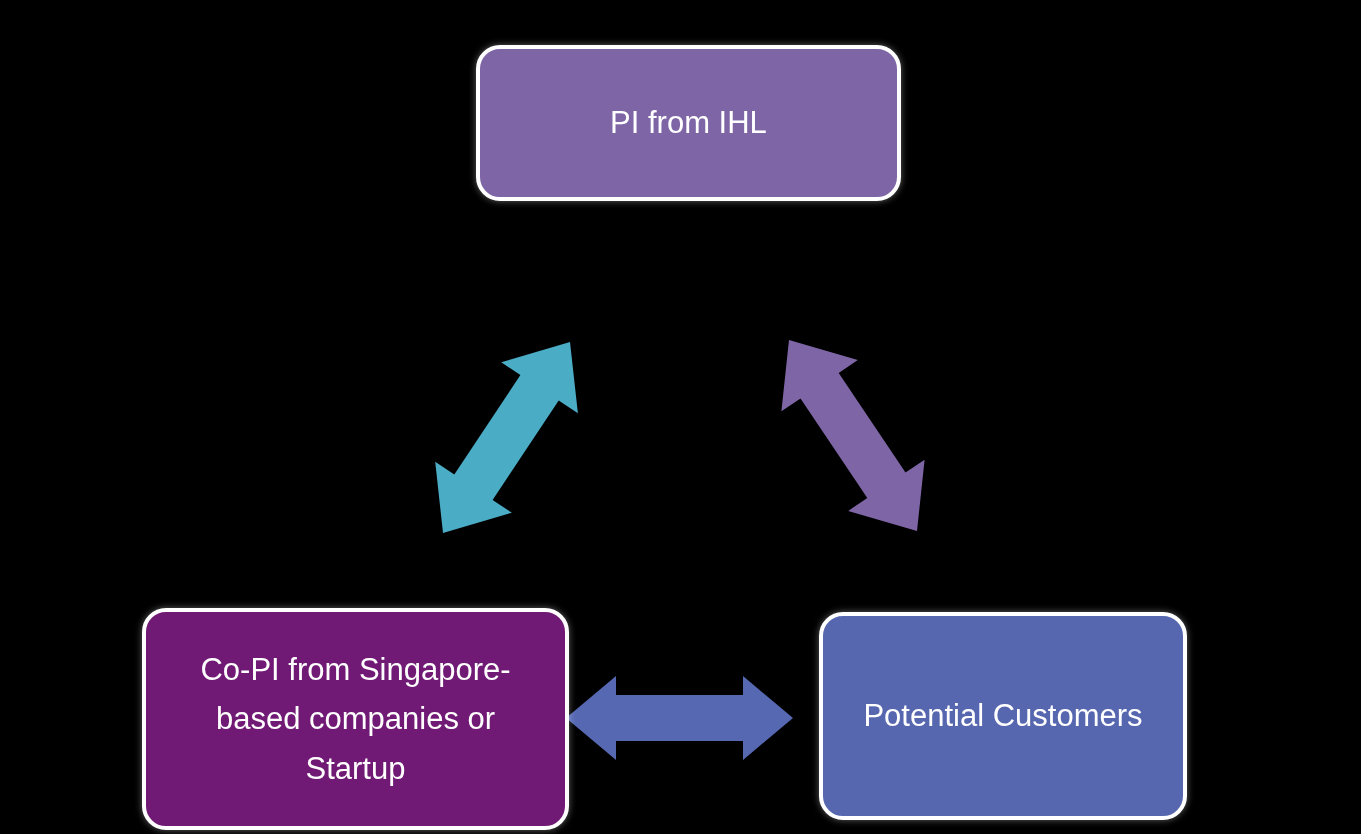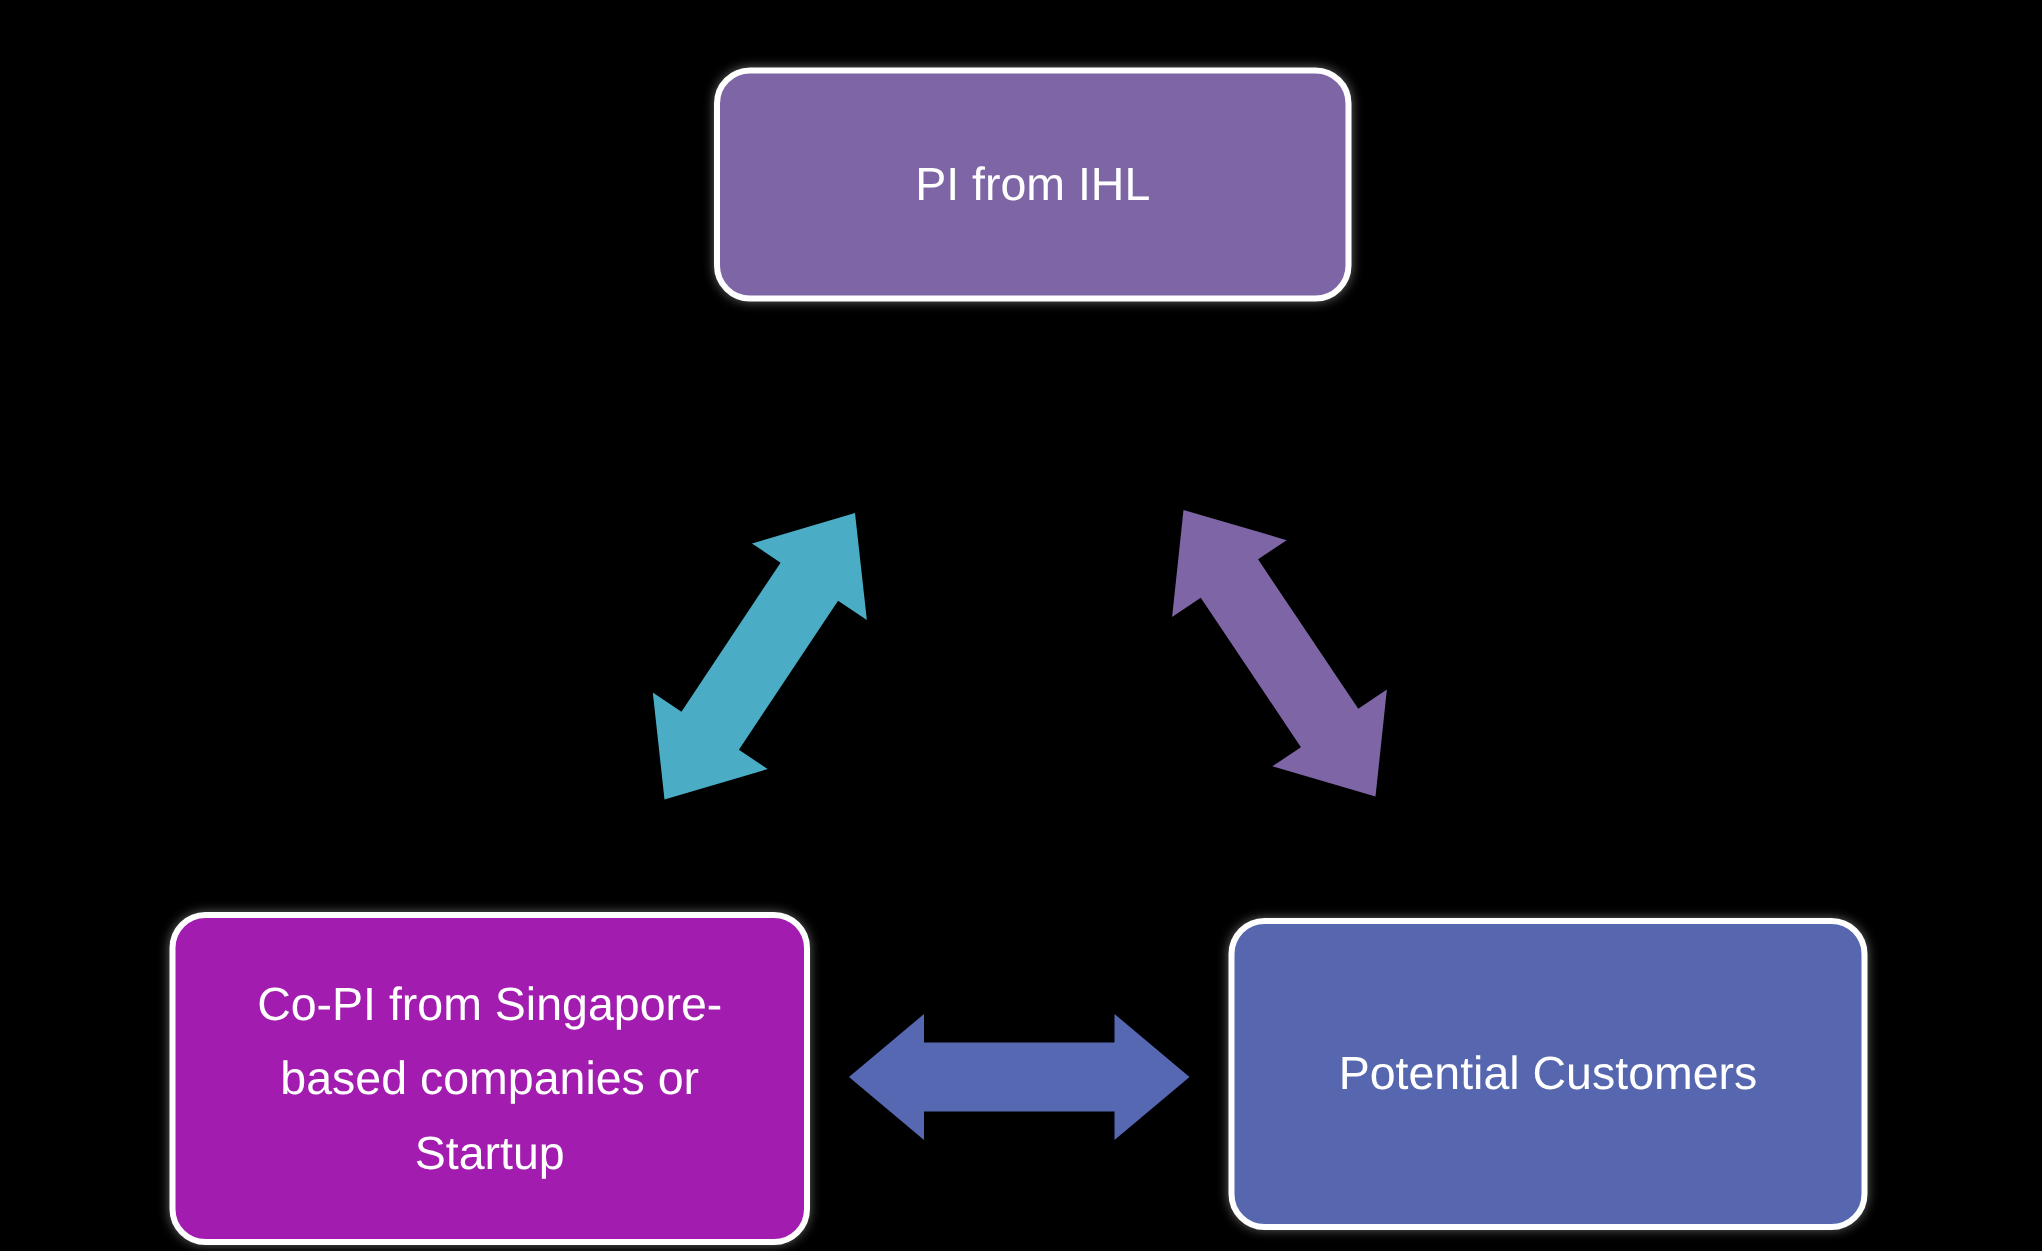--- a/index.html
+++ b/index.html
@@ -50,40 +50,40 @@
   }
   .node-left {
     left: 113px;
     top: 608px;
     width: 427px;
     height: 222px;
   }
   .node-right {
     left: 819px;
     top: 612px;
-    width: 426px;
+    width: 368px;
     height: 208px;
   }
 </style>
 </head>
 <body>
 
 <div class="canvas">
 
   <svg class="arrow-layer" viewBox="0 0 1361 834" aria-hidden="true">
     <polygon points="443,533 511.8,512.7 492.6,499.9 558.7,400.5 577.9,413.3 570,342 501.3,362.3 520.4,375.1 454.3,474.5 435.2,461.7" fill="#4bacc6"></polygon>
     <polygon points="789,340 781.4,411.3 800.5,398.5 867.3,498.1 848.2,510.9 917,531 924.6,459.7 905.5,472.5 838.7,372.9 857.8,360.1" fill="#7e66a6"></polygon>
     <polygon points="566,718 616,760 616,741 743,741 743,760 793,718 743,676 743,695 616,695 616,676" fill="#5668b2"></polygon>
   </svg>
 
   <div class="node node-top" style="background-color: rgb(126, 102, 166);">
     <span class="label">PI from IHL</span>
   </div>
 
-  <div class="node node-left" style="background-color: #a21caf;">
+  <div class="node node-left" style="background-color: #701a75; margin-left: 29px;">
     <span class="label">Co-PI from Singapore-
 based companies or
 Startup</span>
   </div>
 
   <div class="node node-right" style="background-color: rgb(86, 103, 176);">
     <span class="label">Potential Customers</span>
   </div>
 
 </div>

